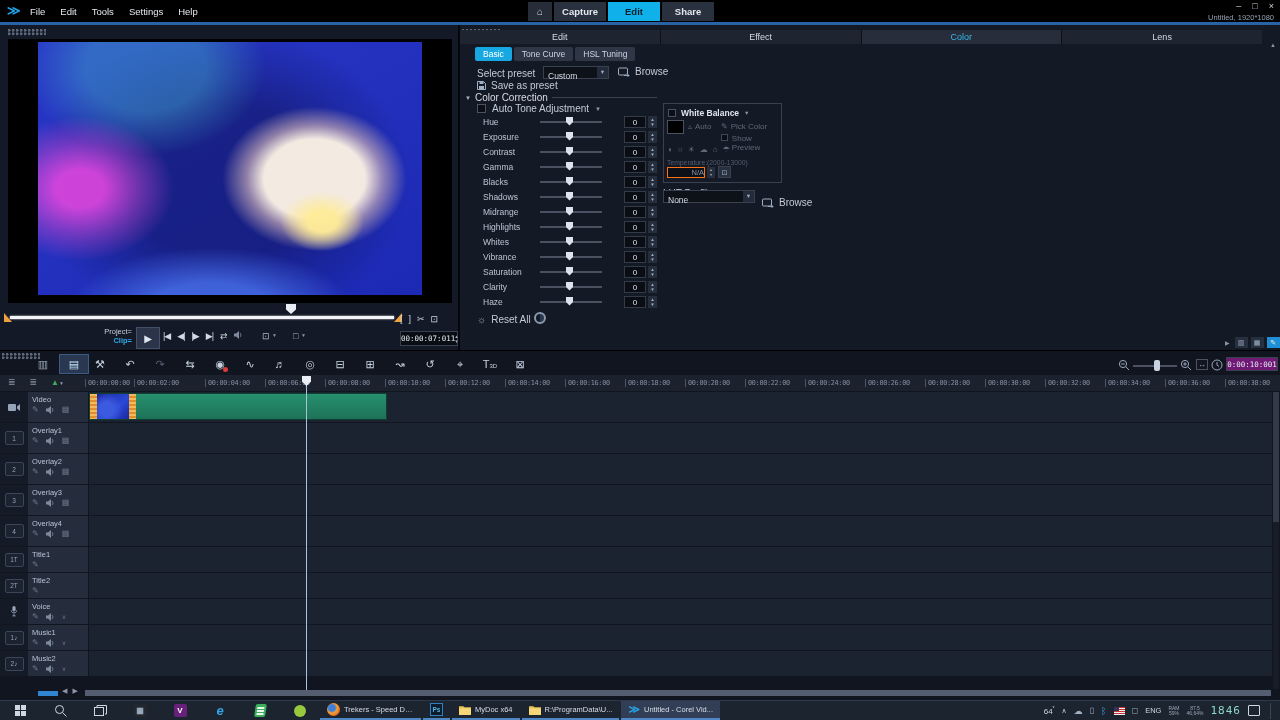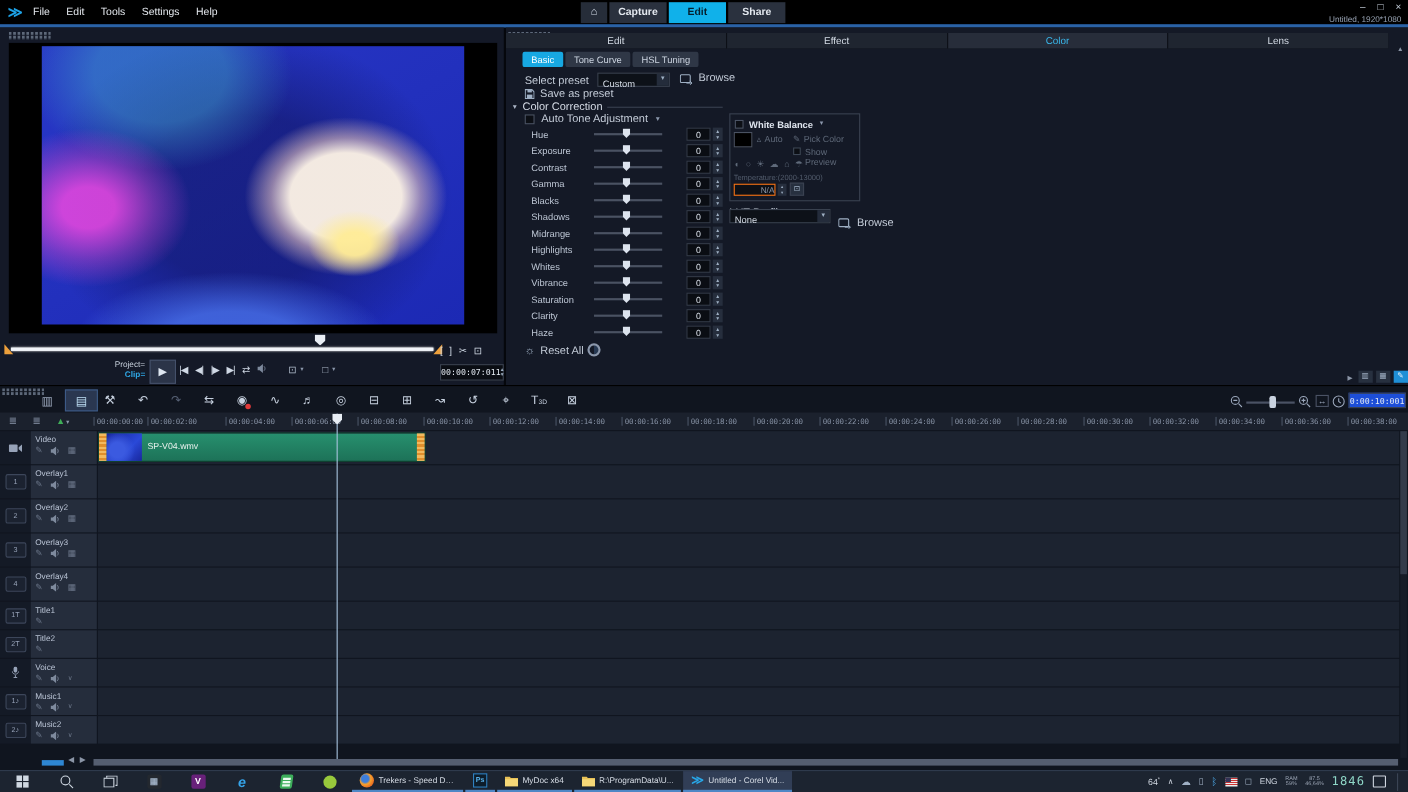--- a/index.html
+++ b/index.html
@@ -110,21 +110,21 @@
   .vt{position:absolute;top:3px;width:30px;height:20px;display:flex;align-items:center;justify-content:center;font-size:11px;color:#9aa6ba}
   .vt.on{background:#2a3750;color:#bfe0f5;border:1px solid #3c5a86;box-sizing:border-box}
   #tlTools{position:absolute;left:85px;top:4px;display:flex}
   .tool{width:30px;text-align:center;font-size:11px;color:#c7d1df;position:relative;line-height:18px}
   .tool.dim{color:#566074}
   .tool .reddot{position:absolute;right:7px;bottom:3px;width:5px;height:5px;border-radius:50%;background:#e03a3a}
   .tool .t3dsub{font-size:6px}
   #zoomCluster{position:absolute;left:1118px;top:6px;width:160px;height:16px}
   #zslider{position:absolute;left:15px;top:8px;width:44px;height:2px;background:#4a5264}
   #zthumb{position:absolute;left:36px;top:3px;width:6px;height:11px;background:#c9d2e0;border-radius:2px}
-  #durbox{position:absolute;left:108px;top:0;width:52px;height:14px;background:#1d4ed8;border:1px solid #39414f;color:#e6ecf4;font-family:"DejaVu Sans Mono",monospace;font-size:7.5px;text-align:center;line-height:13px;box-sizing:border-box}
+  #durbox{position:absolute;left:108px;top:0;width:52px;height:14px;background:#701a75;border:1px solid #39414f;color:#e6ecf4;font-family:"DejaVu Sans Mono",monospace;font-size:7.5px;text-align:center;line-height:13px;box-sizing:border-box}
   #rulerRow{position:absolute;left:0;top:24px;width:1280px;height:16px;background:#1b212d}
   #rulIcons{position:absolute;left:8px;top:2px;display:flex;gap:14px;font-size:9px;color:#8b97ab;align-items:center}
   #rulIcons .grn{color:#3fae58;font-size:8px}
   #rulIcons .grn span{font-size:5px;color:#8b97ab}
   .rl{position:absolute;top:4px;font-size:6.8px;color:#8590a3;border-left:1px solid #4a5466;padding-left:2px;line-height:8px;font-family:"DejaVu Sans Mono",monospace;letter-spacing:-0.3px}
   #tracks{position:absolute;left:0;top:41px;width:1272px}
   .trow{display:flex;margin-bottom:1px}
   .h30{height:30px}.h25{height:25px}.h14{height:14px;overflow:hidden}
   .badgecol{width:28px;background:#141a26;display:flex;align-items:center;justify-content:center}
   .badge{min-width:15px;height:12px;padding:0 1px;border:1px solid #3c465a;border-radius:2px;color:#97a3b8;font-size:6.5px;display:flex;align-items:center;justify-content:center;background:#1b2230}
@@ -542,21 +542,20 @@
               <path d="M0 2.5h2L5 0v8L2 5.5H0z" fill="#7e8a9d"></path>
               <path d="M6 2c1.2 1 1.2 3 0 4" stroke="#7e8a9d" stroke-width="0.8" fill="none"></path>
             </svg>
             <span>▦</span>
           </div>
     </div>
     <div class="tlane">
           <div class="clip">
          <span class="chandle"></span>
          <span class="cthumb"></span>
-         <span class="cname">SP-V04.wmv</span>
          <span class="chandle"></span>
        </div>
         </div>
   </div>
       <div class="trow h30">
     <div class="badgecol">
           <span class="badge">1</span>
         </div>
     <div class="thead">
       <div class="tname">Overlay1</div>

